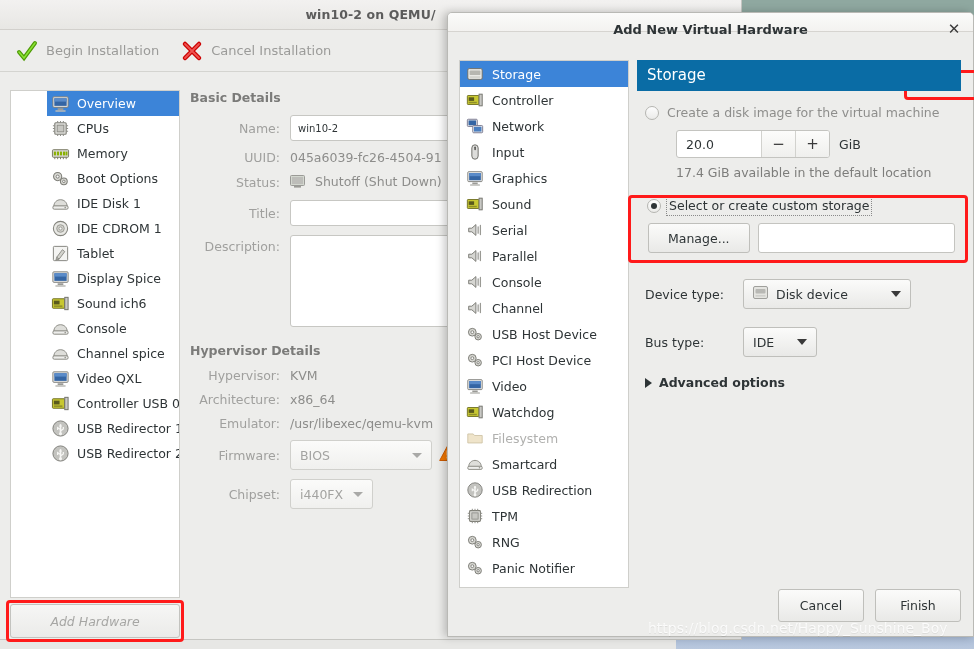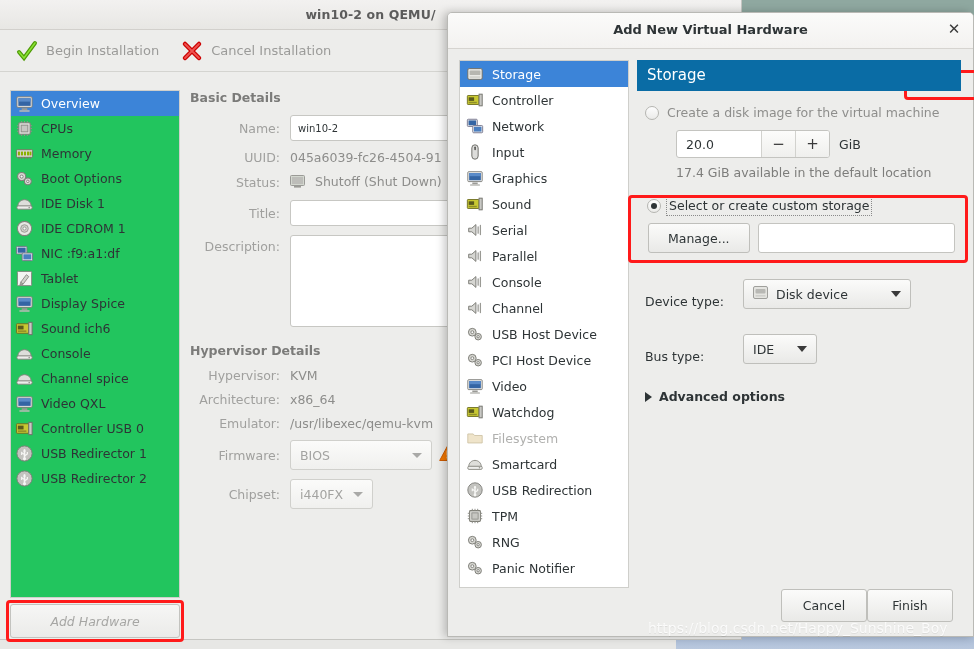--- a/index.html
+++ b/index.html
@@ -53,23 +53,24 @@
     border-bottom: 1px solid #d4d4d0;
     display: flex; align-items: center; gap: 8px; padding-left: 12px;
   }
   .tb-item { display: flex; align-items: center; gap: 8px; padding: 3px 10px 3px 4px; }
   .tb-label { color: #9b9b99; font-size: 13px; }
   .tb-icon { width: 22px; height: 22px; display:block; }
 
   
   .sidebar {
     position: absolute; left: 10px; top: 90px; width: 170px; height: 508px;
-    background: #22c55e;
+    background: #ffffff;
     border: 1px solid #cfcfcb;
     overflow: hidden;
+    padding-left: 36px;
   }
   .hw-item {
     display: flex; align-items: center; gap: 7px;
     height: 25px; padding-left: 4px;
     font-size: 12.5px; color: #2e3436;
     white-space: nowrap;
   }
   .hw-item.selected { background: #3c84d8; color: #ffffff; }
   .hw-ico { width: 19px; height: 19px; flex: 0 0 19px; }
 
@@ -127,21 +128,21 @@
 
   
   .dialog {
     position: absolute; left: 447px; top: 12px; width: 527px; height: 625px;
     background: #ededeb;
     border: 1px solid #b9b9b5;
     border-radius: 5px 5px 0 0;
     box-shadow: -3px 0 9px rgba(0,0,0,.22);
   }
   .dlg-titlebar {
-    position: relative; height: 36px;
+    position: relative; height: 19px;
     background: linear-gradient(180deg,#fbfbfa 0%,#f3f2f0 100%);
     border-bottom: 1px solid #d6d4d0;
     border-radius: 4px 4px 0 0;
   }
   .dlg-title {
     position: absolute; left: 0; right: 0; top: 9px; text-align: center;
     font-weight: bold; font-size: 13px; color: #2e3436;
   }
   .dlg-close {
     position: absolute; right: 10px; top: 8px;
@@ -212,28 +213,28 @@
   }
 
   .combo {
     height: 30px; background: linear-gradient(180deg,#fbfbfa 0%,#e9e9e7 100%);
     border: 1px solid #bfbfbb; border-radius: 3px;
     display: inline-flex; align-items: center; gap: 8px; padding: 0 9px;
     font-size: 12.5px; color: #2e3436;
   }
   .combo.wide { width: 168px; justify-content: space-between; gap: 20px; }
   .caret { width:0; height:0; border-left:5px solid transparent; border-right:5px solid transparent; border-top:6px solid #3a3a3a; }
-  .drow { display: flex; align-items: flex-end; gap: 10px; margin-bottom: 25px; }
+  .drow { display: flex; align-items: center; gap: 10px; margin-bottom: 18px; }
   .dlabel { width: 88px; text-align: left; font-size: 12.5px; color: #2e3436; }
 
   .adv { display: flex; align-items: center; gap: 7px; margin-top: 16px; }
   .tri { width:0; height:0; border-top:5px solid transparent; border-bottom:5px solid transparent; border-left:7px solid #2e3436; }
   .adv-label { font-weight: bold; font-size: 12.5px; }
 
-  .dlg-footer { position: absolute; right: 20px; bottom: 14px; display: flex; }
+  .dlg-footer { position: absolute; right: 12px; bottom: 14px; display: flex; gap: 11px; }
   .dlg-footer .btn { min-width: 86px; height: 33px; }
 
   .watermark {
     position: absolute; left: 648px; top: 620px;
     font-size: 14px; color: rgba(255,255,255,.82);
     white-space: nowrap; pointer-events: none;
     text-shadow: 0 1px 0 rgba(0,0,0,.07);
   }
 </style>
 </head>
@@ -326,29 +327,20 @@
             </svg></span>
           <span>IDE Disk 1</span>
         </div>
         <div class="hw-item">
           <span class="hw-ico"><svg width="19" height="19" viewBox="0 0 20 20">
               <circle cx="10" cy="10" r="7.5" fill="#e8e8e4" stroke="#83837c" stroke-width="1.1"></circle>
               <circle cx="10" cy="10" r="4" fill="#cfcfc9" stroke="#9a9a94"></circle>
               <circle cx="10" cy="10" r="1.6" fill="#fbfbfa" stroke="#9a9a94"></circle>
             </svg></span>
           <span>IDE CDROM 1</span>
-        </div>
-        <div class="hw-item">
-          <span class="hw-ico"><svg width="19" height="19" viewBox="0 0 20 20">
-              <rect x="1.5" y="2.5" width="11" height="8" rx="1" fill="#eeeeec" stroke="#72728a"></rect>
-              <rect x="2.8" y="3.8" width="8.4" height="5.4" fill="#3465a4"></rect>
-              <rect x="7.5" y="9.5" width="11" height="8" rx="1" fill="#eeeeec" stroke="#72728a"></rect>
-              <rect x="8.8" y="10.8" width="8.4" height="5.4" fill="#4a7ec0"></rect>
-            </svg></span>
-          <span>NIC :f9:a1:df</span>
         </div>
         <div class="hw-item">
           <span class="hw-ico"><svg width="19" height="19" viewBox="0 0 20 20">
               <rect x="2.5" y="2.5" width="15" height="15" rx="1" fill="#f4f4f2" stroke="#83837c"></rect>
               <path d="M6 14 L12 6 L14.5 8 L8.5 16 Z" fill="#d3d3cd" stroke="#83837c" stroke-width="0.9"></path>
               <path d="M6 14 L5.2 16.8 L8.5 16 Z" fill="#b6b6b0" stroke="#83837c" stroke-width="0.8"></path>
             </svg></span>
           <span>Tablet</span>
         </div>
         <div class="hw-item">

